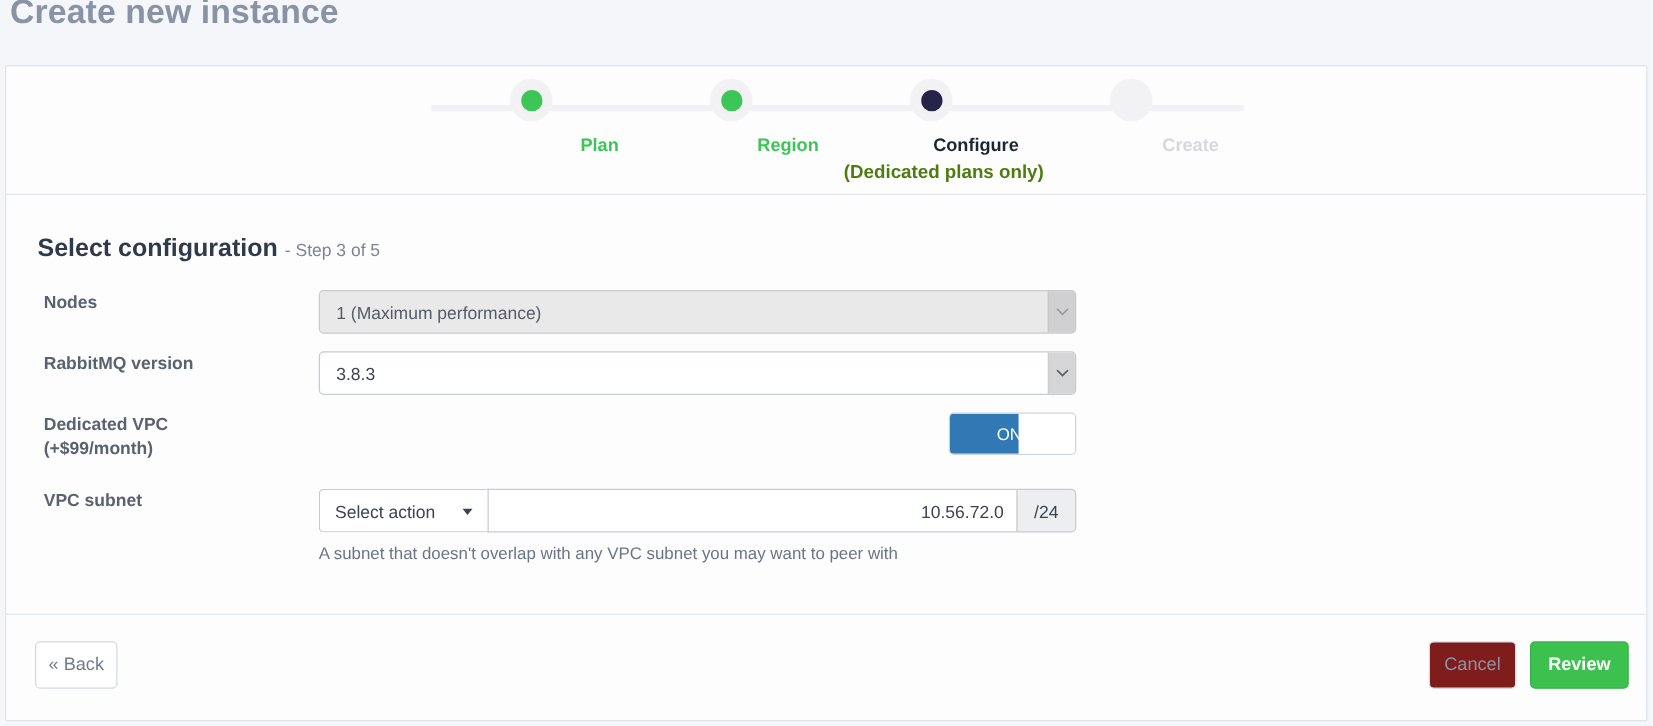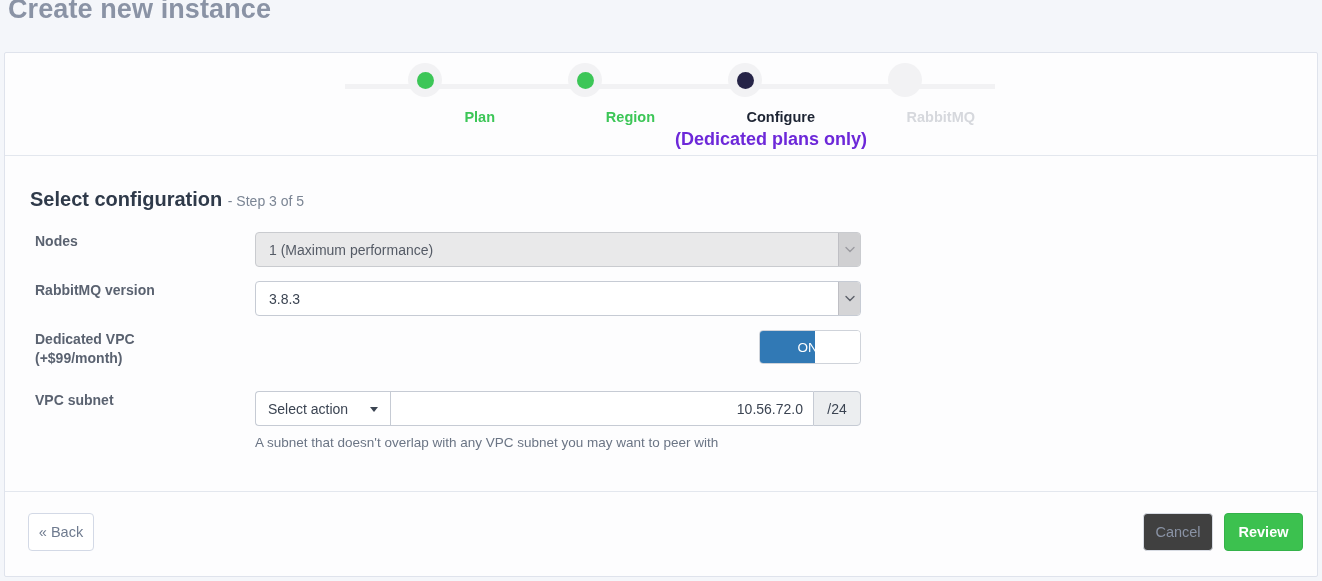--- a/index.html
+++ b/index.html
@@ -84,23 +84,23 @@
   .step-label {
     margin-top: 11px;
     font-size: 14.5px;
     font-weight: bold;
     line-height: 1.3;
   }
   .lbl-green { color: #3cc657; }
   .lbl-navy  { color: #1d2433; }
   .lbl-muted { color: #d6d8dd; }
   .step-sub {
-    font-size: 18px;
-    font-weight: bold;
-    color: #6d28d9;
+    font-size: 15px;
+    font-weight: bold;
+    color: #4d7c0f;
     margin-top: 2px;
     white-space: nowrap;
   }
 
   
   .card-body {
     position: relative;
     height: 336px;
   }
   .section-title {
@@ -276,21 +276,21 @@
     background: #fff;
     color: #6f7b8f;
   }
   .btn-cancel {
     position: absolute;
     right: 104px;
     top: 21px;
     width: 70px;
     height: 38px;
     border: 1px solid #d8dce4;
-    background: #404040;
+    background: #7f1d1d;
     color: #8a93a5;
   }
   .btn-review {
     position: absolute;
     right: 14px;
     top: 21px;
     width: 79px;
     height: 38px;
     border: 1px solid #34b24a;
     background: #3cc14f;
@@ -327,21 +327,21 @@
         <div class="step-dot-inner dot-navy"></div>
       </div>
       <div class="step-label lbl-navy">Configure</div>
       <div class="step-sub">(Dedicated plans only)</div>
     </div>
 
     <div class="step" style="left:900px;">
       <div class="step-dot-outer">
         <div class="step-dot-inner dot-none"></div>
       </div>
-      <div class="step-label lbl-muted">RabbitMQ</div>
+      <div class="step-label lbl-muted">Create</div>
     </div>
   </div>
 
   <div class="card-body">
 
     <div class="section-title">
       <span>Select configuration</span>
       <span class="step-of">- Step 3 of 5</span>
     </div>
 

